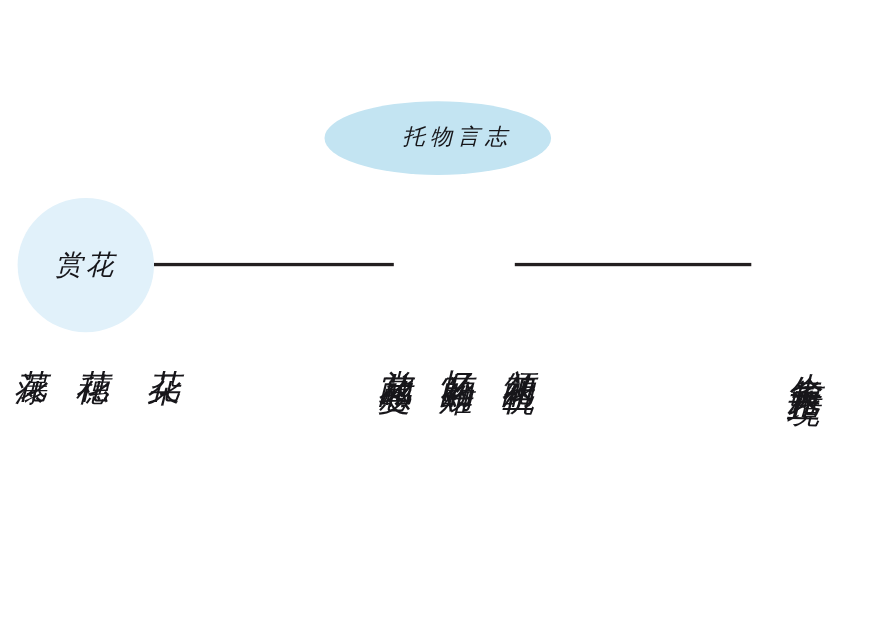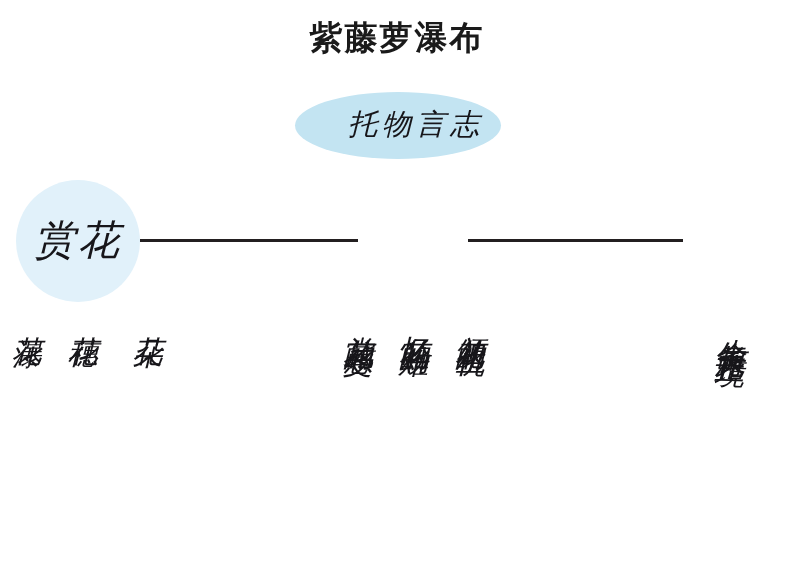--- a/index.html
+++ b/index.html
@@ -45,36 +45,36 @@
     position: absolute;
     border-radius: 50%;
     background: #e1f1fa;
     display: flex;
     align-items: center;
     justify-content: center;
   }
   .node-label {
     font-family: "DejaVu Serif", "Liberation Serif", serif;
     font-style: italic;
-    font-size: 41px;
+    font-size: 25px;
     letter-spacing: 3px;
     color: #17161a;
     white-space: nowrap;
     transform: translateY(-1px);
   }
 
   
   #node-theme {
     left: 295px;
     top: 92px;
     width: 206px;
     height: 67px;
     background: #c3e4f2;
   }
-  #node-theme .node-label { font-size: 29px; letter-spacing: 5px; margin-left: 36px; }
+  #node-theme .node-label { font-size: 20px; letter-spacing: 5px; margin-left: 36px; }
 
   
   #node-appreciate { left: 16px;  top: 180px; width: 124px; height: 122px; }
   #node-recall     { left: 348px; top: 180px; width: 120px; height: 122px; }
   #node-realize    { left: 664px; top: 180px; width: 119px; height: 122px; }
 
   
   .vtext {
     position: absolute;
     writing-mode: vertical-rl;
@@ -104,21 +104,20 @@
     top: 315px;
     transform: rotate(1.1deg);
     transform-origin: top center;
   }
 </style>
 </head>
 <body>
 
 <div id="canvas">
 
-  <div id="title">紫藤萝瀑布</div>
 
   <div id="connector-left" class="connector"></div>
 
   <div id="connector-right" class="connector"></div>
 
   <div id="node-theme" class="node">
     <span class="node-label">托物言志</span>
   </div>
 
   <div id="node-appreciate" class="node">

